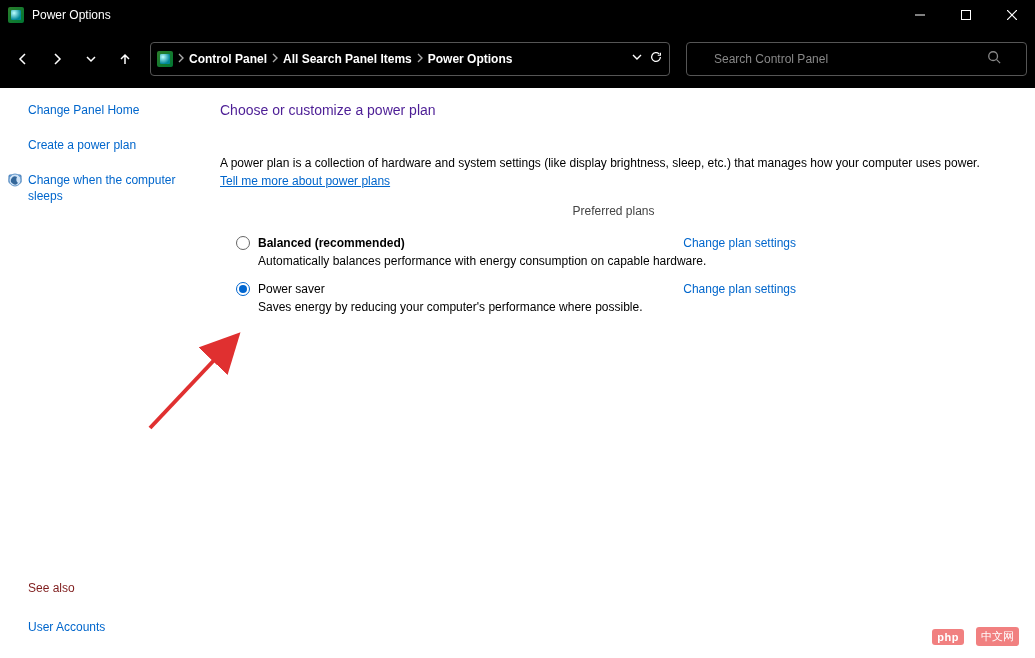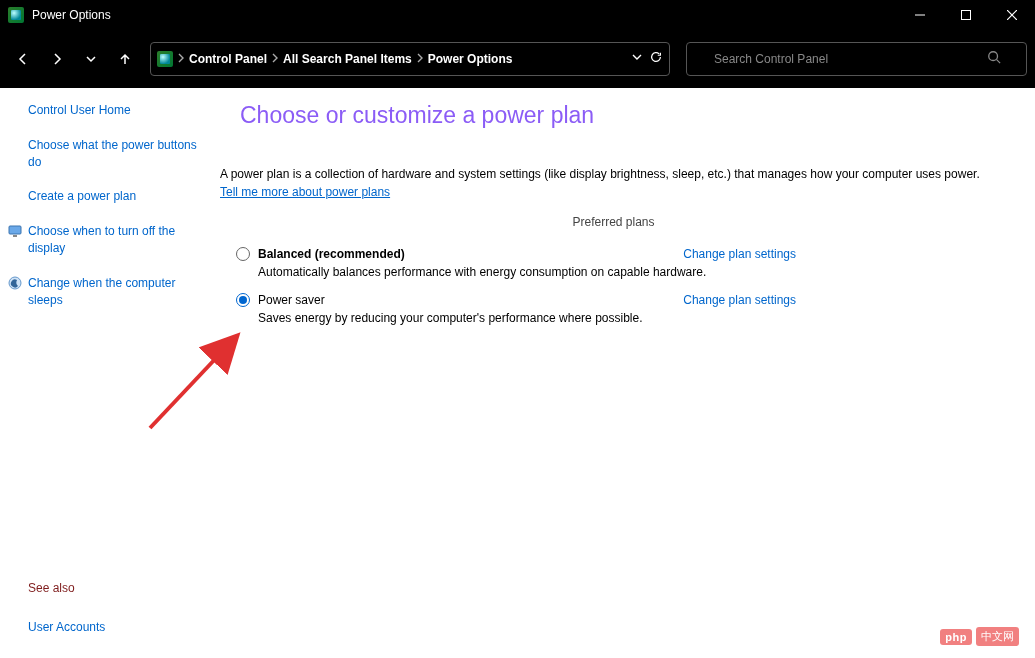--- a/index.html
+++ b/index.html
@@ -32,21 +32,21 @@
   
   .sidebar { width: 210px; padding: 14px 0 14px 28px; display: flex; flex-direction: column; font-size: 12px; }
   .sidebar a { color: #0066cc; text-decoration: none; line-height: 1.4; margin-bottom: 18px; display: block; max-width: 170px; }
   .sidebar .item-with-icon { position: relative; }
   .sidebar .mini-icon { position: absolute; left: -20px; top: 1px; width: 14px; height: 14px; }
   .sidebar .spacer { flex: 1; }
   .sidebar .see-also { color: #7f1d1d; margin-bottom: 24px; }
 
   
   .main { flex: 1; padding: 14px 28px 14px 10px; position:relative; }
-  .heading { color: #8b5cf6; font-size: 23px; margin-bottom: 10px; margin-left: 20px; }
+  .heading { color: #4c1d95; font-size: 14px; margin-bottom: 10px; }
   .intro { max-width: 770px; line-height: 1.5; margin-bottom: 14px; margin-top: 36px; }
   .intro a { color: #0066cc; text-decoration: underline; }
 
   .group-title { color: #444; font-size: 12px; display: flex; align-items: center; gap: 8px; margin: 10px 0 6px 0; flex-direction: column; }
   .group-title .line { flex: 1; height: 1px; background: #ddd; }
 
   .plan { margin: 10px 0 14px 16px; max-width: 560px; }
   .plan-row { display: flex; align-items: center; gap: 8px; }
   .plan-row .radio { width: 14px; height: 14px; border: 1px solid #666; border-radius: 50%; display:flex; align-items:center; justify-content:center; }
   .plan-row .radio.selected { border-color: #0066d0; }
@@ -55,21 +55,21 @@
   .plan-row .change { margin-left: auto; color: #0066cc; text-decoration: none; }
   .plan-desc { margin: 4px 0 0 22px; color: #000; }
 
   .expander { display: flex; align-items: center; gap: 8px; margin-top: 22px; }
   .expander .line { flex:1; height:1px; background:#ddd; }
 
   
   .arrow { position:absolute; left: -70px; top: 230px; pointer-events:none; }
 
   
-  .watermark { position:absolute; right:16px; bottom:12px; display:flex; align-items:center; gap:4px; opacity:0.85; pointer-events:none; }
+  .watermark { position:absolute; right:16px; bottom:12px; display:flex; align-items:center; gap:12px; opacity:0.85; pointer-events:none; }
   .watermark .box { background:#ef6b6b; color:#fff; font-weight:700; font-size:11px; border-radius:3px; padding:2px 5px; letter-spacing:0.5px; }
   .watermark .txt { background:#ef6b6b; color:#fff; font-size:11px; border-radius:3px; padding:2px 5px; }
 
 </style>
 </head>
 <body>
 
 <div class="titlebar">
   <div class="title">
     <span class="tb-icon"></span>
@@ -155,31 +155,29 @@
           <circle cx="7" cy="7" r="5" stroke="#888" stroke-width="1.5"></circle>
           <line x1="11" y1="11" x2="15" y2="15" stroke="#888" stroke-width="1.5"></line>
         </svg>
     </span>
   </div>
 </div>
 
 <div class="body">
 
   <div class="sidebar">
-    <a href="#">Control User Home</a>
-    <a href="#">Choose what the power buttons do</a>
+    <a href="#">Change Panel Home</a>
     <a href="#">Create a power plan</a>
     <div class="item-with-icon">
       <span class="mini-icon">
         <svg width="14" height="14" viewBox="0 0 14 14">
             <rect x="1" y="2" width="12" height="8" rx="1" fill="#6aa8e8" stroke="#3b74b0"></rect>
             <rect x="5" y="11" width="4" height="2" fill="#888"></rect>
           </svg>
       </span>
-      <a href="#">Choose when to turn off the display</a>
     </div>
     <div class="item-with-icon">
       <span class="mini-icon">
         <svg width="14" height="14" viewBox="0 0 14 14">
             <circle cx="7" cy="7" r="6" fill="#cfe3f7" stroke="#6699cc"></circle>
             <path d="M9 4a4 4 0 1 0 1 6 5 5 0 0 1-1-6z" fill="#336699"></path>
           </svg>
       </span>
       <a href="#">Change when the computer sleeps</a>
     </div>

